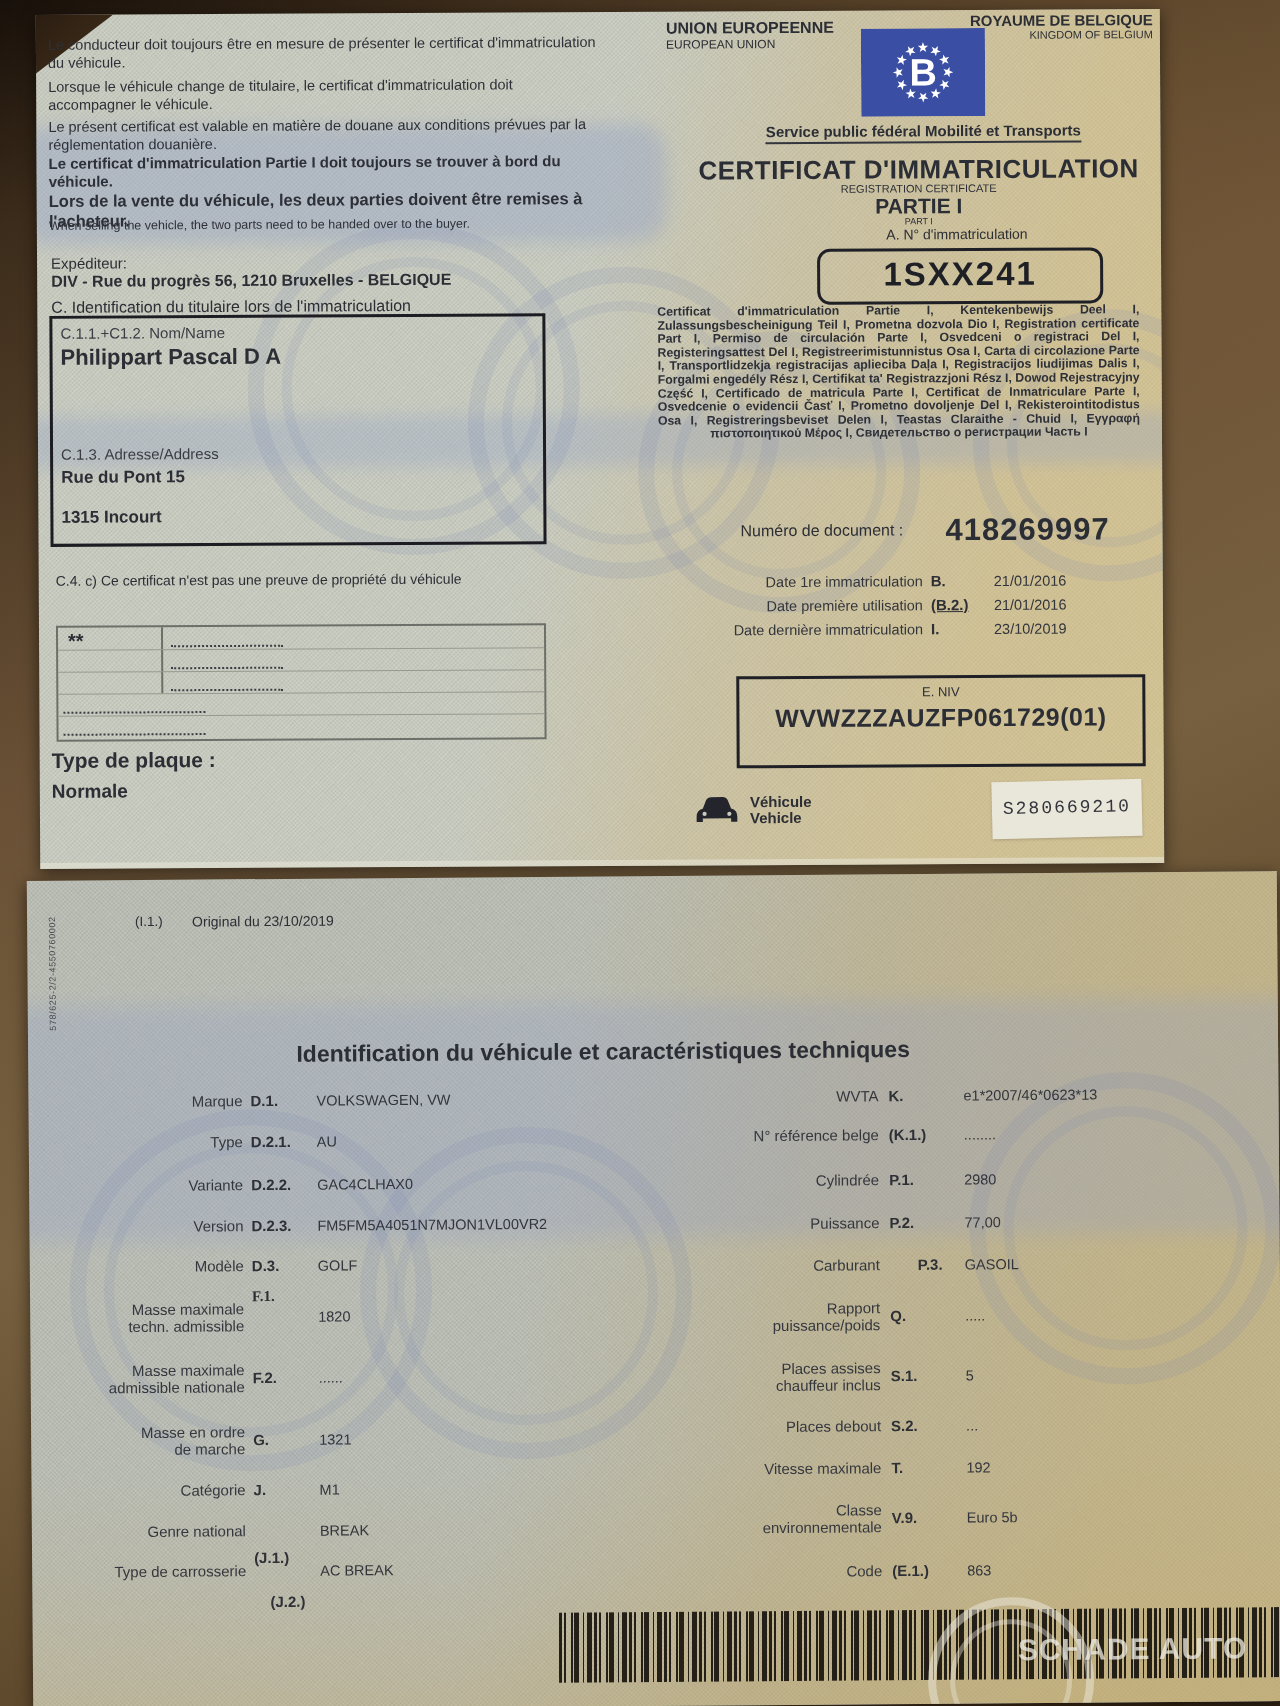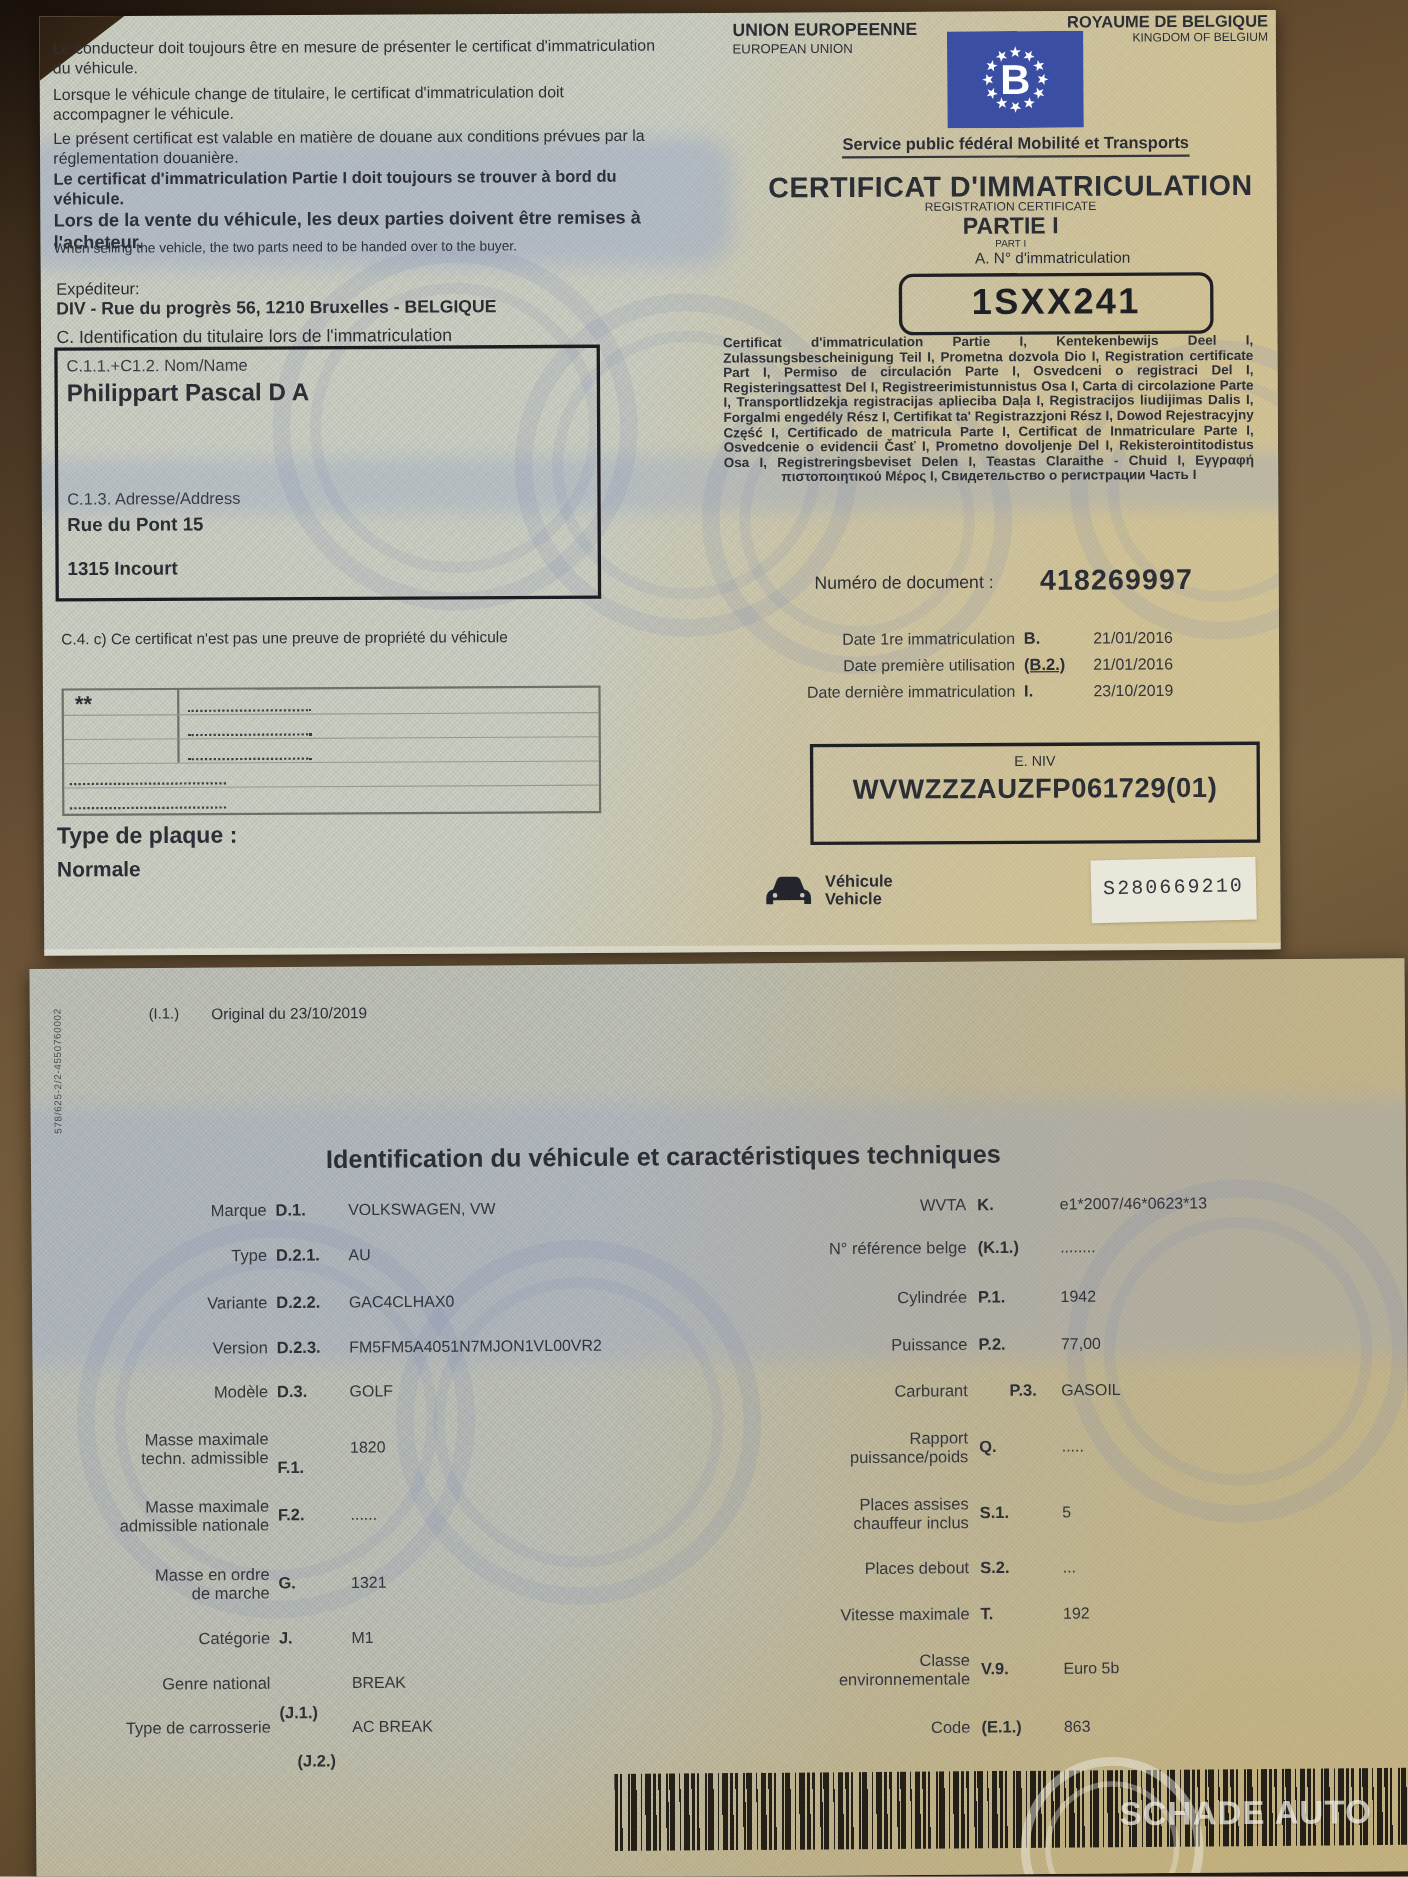--- a/index.html
+++ b/index.html
@@ -169,21 +169,21 @@
   <div class="abs c" style="left:612px;top:172px;width:540px;font-size:11px;">REGISTRATION CERTIFICATE</div>
   <div class="abs b c" style="left:612px;top:184px;width:540px;font-size:21px;">PARTIE I</div>
   <div class="abs c" style="left:612px;top:206px;width:540px;font-size:9px;">PART I</div>
   <div class="abs c" style="left:640px;top:216px;width:560px;font-size:14px;">A. N° d'immatriculation</div>
 
   <div class="plate-box">1SXX241</div>
 
   <div class="abs b" style="left:620px;top:294px;width:482px;font-size:12.3px;line-height:13.6px;text-align:justify;text-align-last:center;color:#2e3038;">Certificat d'immatriculation Partie I, Kentekenbewijs Deel I, Zulassungsbescheinigung Teil I, Prometna dozvola Dio I, Registration certificate Part I, Permiso de circulación Parte I, Osvedceni o registraci Del I, Registeringsattest Del I, Registreerimistunnistus Osa I, Carta di circolazione Parte I, Transportlidzekja registracijas aplieciba Daļa I, Registracijos liudijimas Dalis I, Forgalmi engedély Rész I, Certifikat ta' Registrazzjoni Rész I, Dowod Rejestracyjny Część I, Certificado de matricula Parte I, Certificat de Inmatriculare Parte I, Osvedcenie o evidencii Časť I, Prometno dovoljenje Del I, Rekisterointitodistus Osa I, Registreringsbeviset Delen I, Teastas Claraithe - Chuid I, Εγγραφή πιστοποιητικού Μέρος I, Свидетельство о регистрации Часть I</div>
 
   <div class="abs" style="left:702px;top:511px;font-size:16px;">Numéro de document :</div>
-  <div class="abs b" style="left:907px;top:502px;font-size:26px;letter-spacing:1px;">418269997</div>
+  <div class="abs b" style="left:907px;top:502px;font-size:31px;letter-spacing:1px;">418269997</div>
 
   <div class="abs dlabel" style="left:622px;top:563px;width:262px;">Date 1re immatriculation</div>
   <div class="abs code" style="left:892px;top:562px;">B.</div>
   <div class="abs val" style="left:955px;top:563px;">21/01/2016</div>
 
   <div class="abs dlabel" style="left:622px;top:587px;width:262px;">Date première utilisation</div>
   <div class="abs code" style="left:892px;top:586px;text-decoration:underline;">(B.2.)</div>
   <div class="abs val" style="left:955px;top:587px;">21/01/2016</div>
 
   <div class="abs dlabel" style="left:622px;top:611px;width:262px;">Date dernière immatriculation</div>
@@ -240,21 +240,21 @@
 
   <div class="abs lbl" style="left:0;top:338px;width:214px;">Version</div>
   <div class="abs code" style="left:222px;top:338px;">D.2.3.</div>
   <div class="abs val" style="left:288px;top:339px;">FM5FM5A4051N7MJON1VL00VR2</div>
 
   <div class="abs lbl" style="left:0;top:378px;width:214px;">Modèle</div>
   <div class="abs code" style="left:222px;top:378px;">D.3.</div>
   <div class="abs val" style="left:288px;top:379px;">GOLF</div>
 
   <div class="abs lbl" style="left:84px;top:421px;width:130px;">Masse maximale techn. admissible</div>
-  <div class="abs code" style="left:222px;top:447px;">F.1.</div>
+  <div class="abs code" style="left:222px;top:409px;font-family:Liberation Serif, serif;">F.1.</div>
   <div class="abs val" style="left:288px;top:430px;">1820</div>
 
   <div class="abs lbl" style="left:49px;top:482px;width:165px;">Masse maximale admissible nationale</div>
   <div class="abs code" style="left:222px;top:490px;">F.2.</div>
   <div class="abs val" style="left:288px;top:491px;">......</div>
 
   <div class="abs lbl" style="left:89px;top:544px;width:125px;">Masse en ordre de marche</div>
   <div class="abs code" style="left:222px;top:552px;">G.</div>
   <div class="abs val" style="left:288px;top:553px;">1321</div>
 
@@ -273,21 +273,21 @@
   <div class="abs lbl" style="left:610px;top:213px;width:240px;">WVTA</div>
   <div class="abs code" style="left:860px;top:213px;">K.</div>
   <div class="abs val" style="left:935px;top:214px;">e1*2007/46*0623*13</div>
 
   <div class="abs lbl" style="left:610px;top:252px;width:240px;">N° référence belge</div>
   <div class="abs code" style="left:860px;top:252px;">(K.1.)</div>
   <div class="abs val" style="left:935px;top:253px;">........</div>
 
   <div class="abs lbl" style="left:610px;top:297px;width:240px;">Cylindrée</div>
   <div class="abs code" style="left:860px;top:297px;">P.1.</div>
-  <div class="abs val" style="left:935px;top:298px;">1942</div>
+  <div class="abs val" style="left:935px;top:298px;">2980</div>
 
   <div class="abs lbl" style="left:610px;top:340px;width:240px;">Puissance</div>
   <div class="abs code" style="left:860px;top:340px;">P.2.</div>
   <div class="abs val" style="left:935px;top:341px;">77,00</div>
 
   <div class="abs lbl" style="left:610px;top:382px;width:240px;">Carburant</div>
   <div class="abs code" style="left:860px;top:382px;margin-left:28px;">P.3.</div>
   <div class="abs val" style="left:935px;top:383px;">GASOIL</div>
 
   <div class="abs lbl" style="left:725px;top:425px;width:125px;">Rapport puissance/poids</div>

